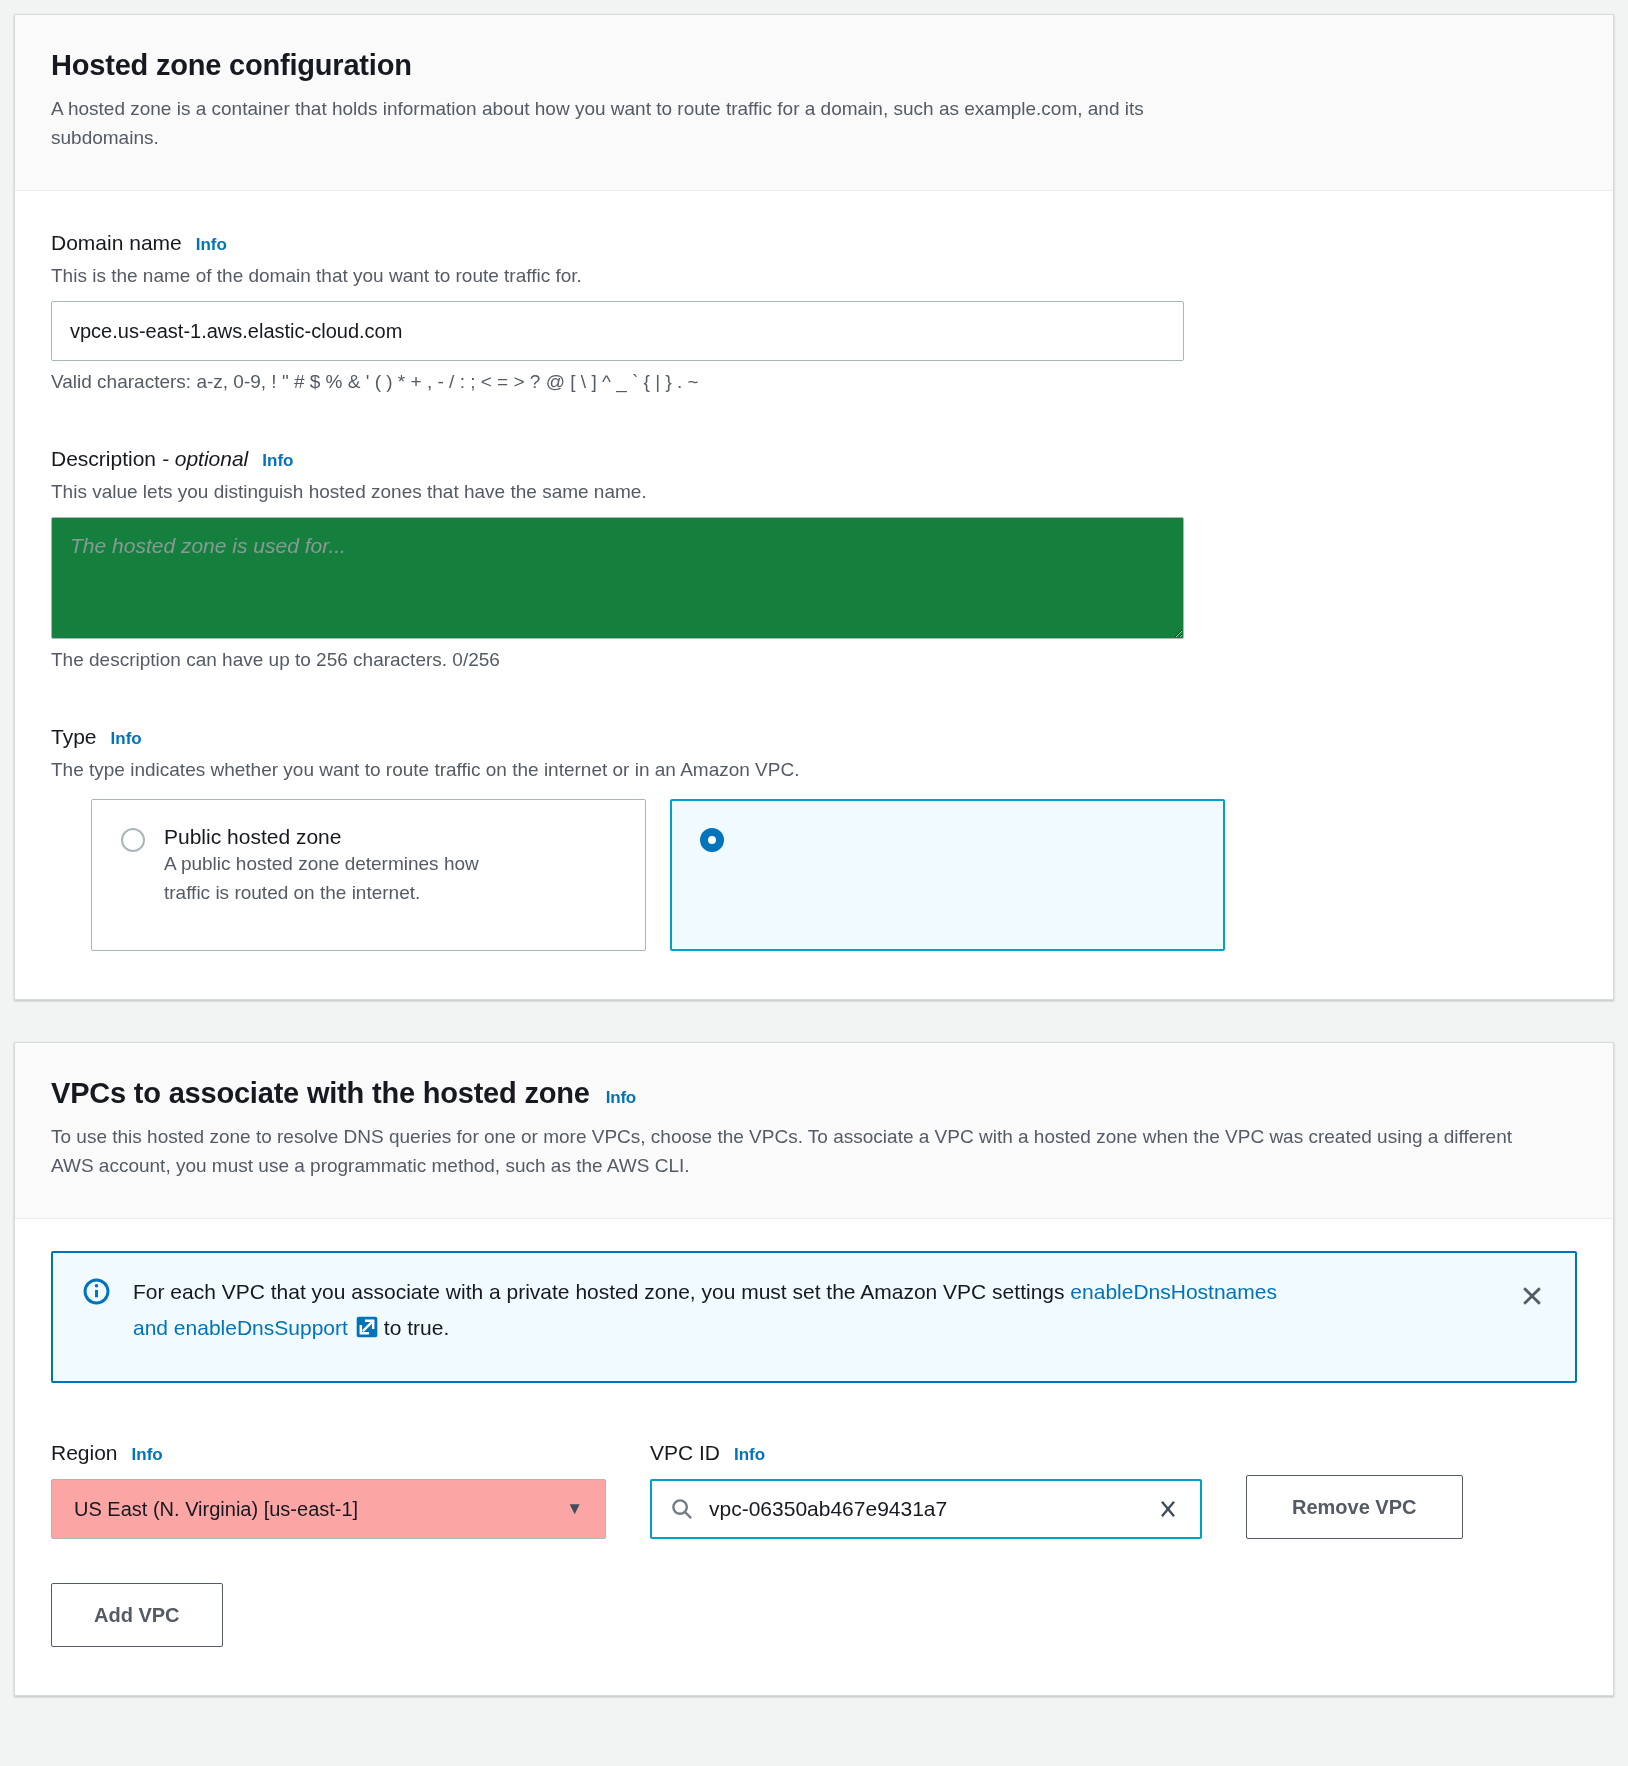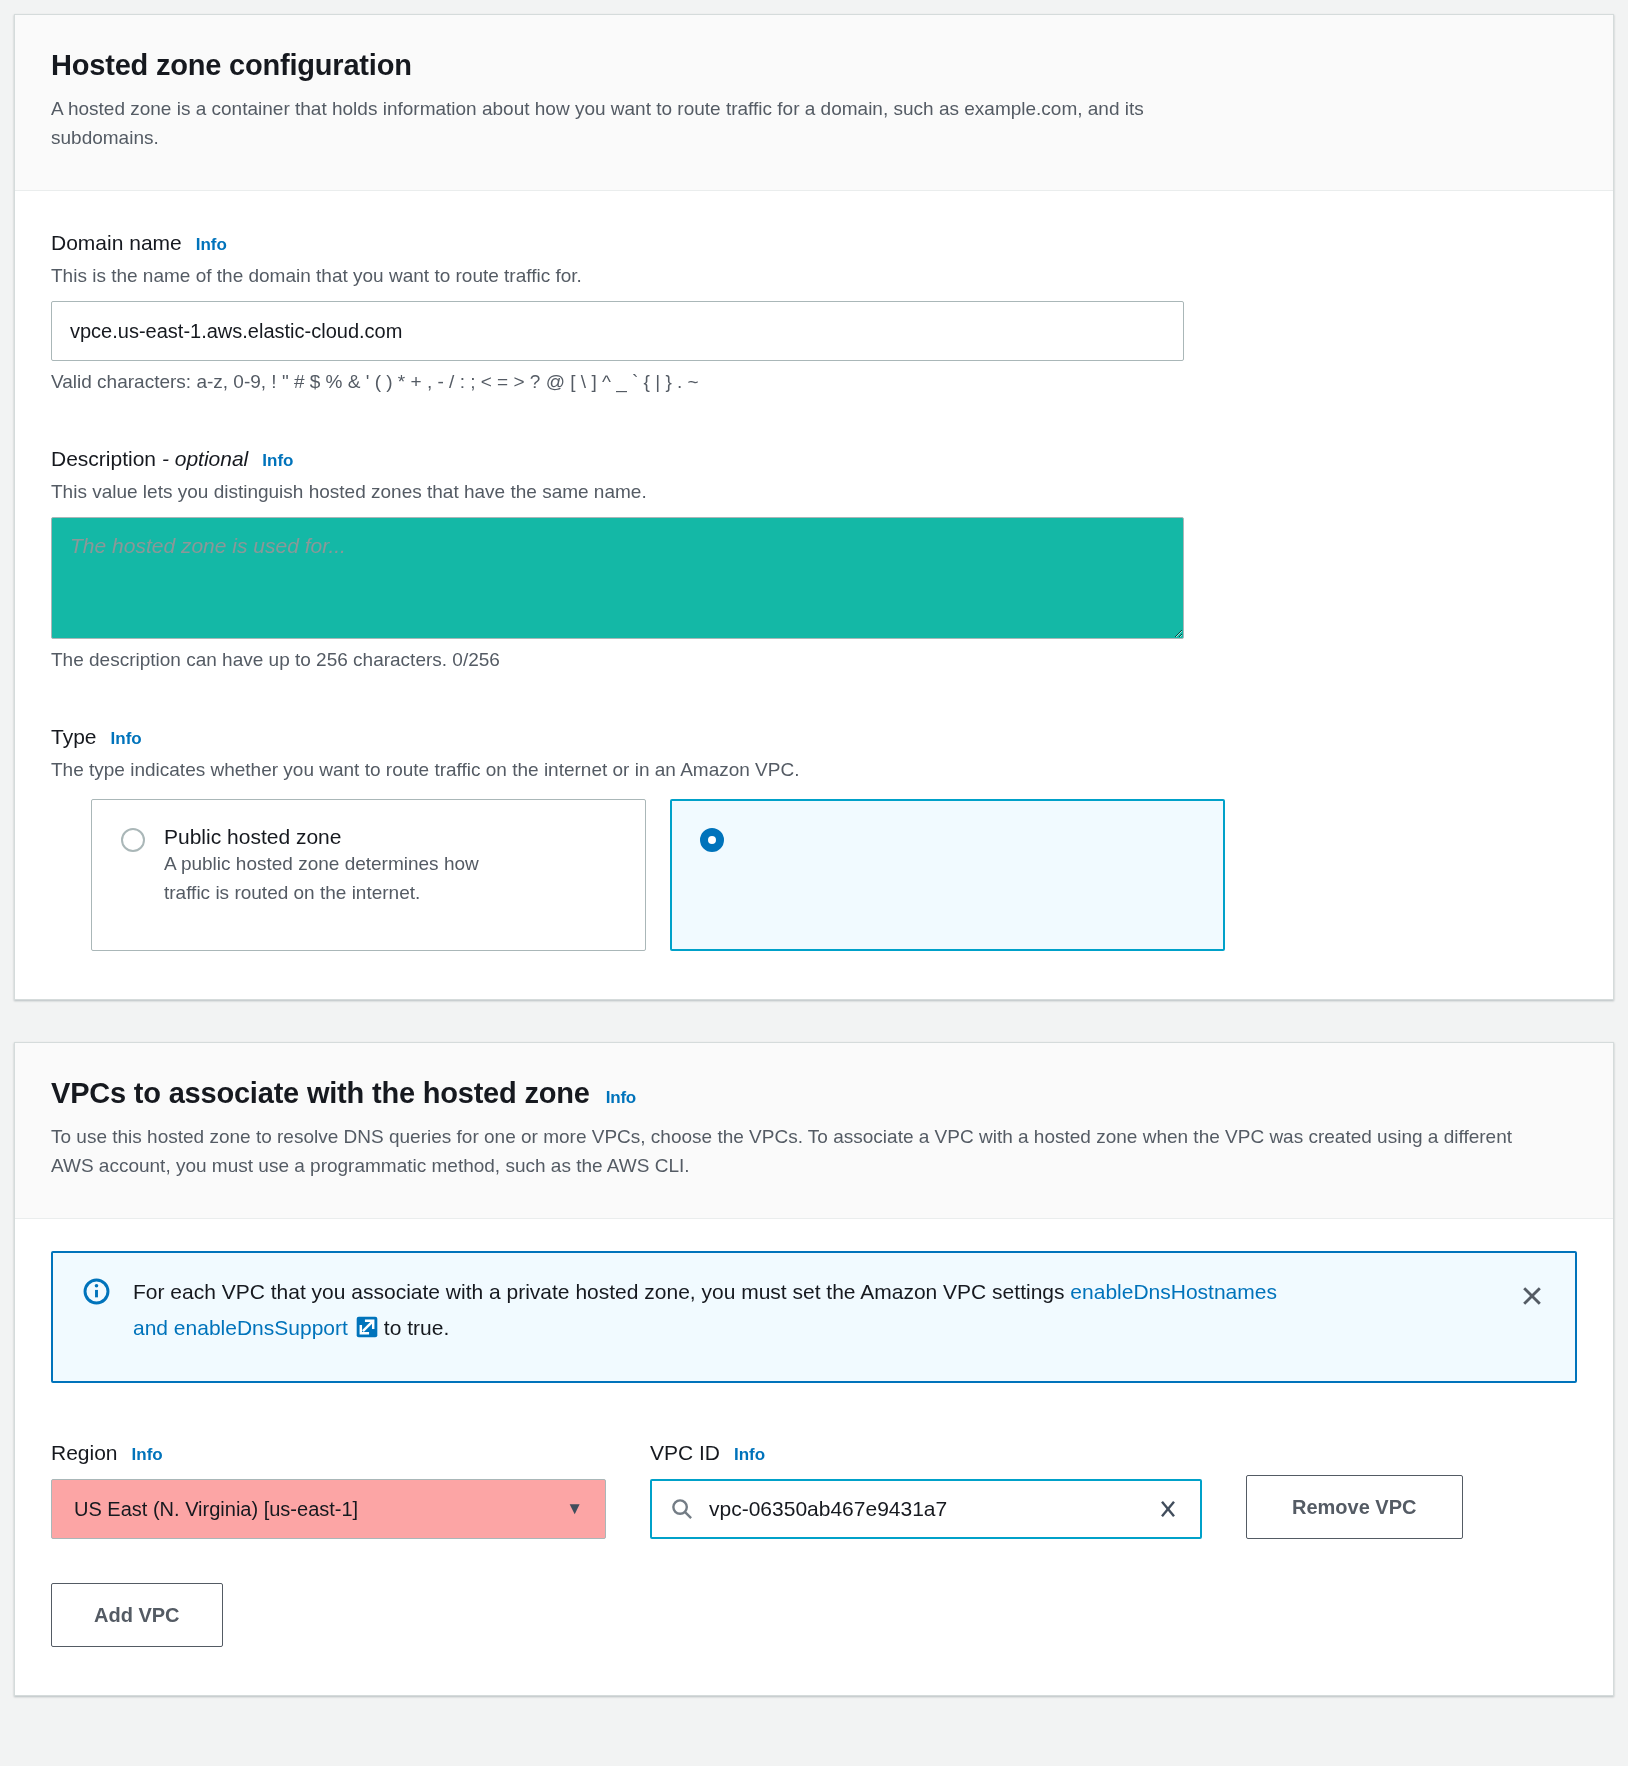--- a/index.html
+++ b/index.html
@@ -53,21 +53,21 @@
     font-family:"Liberation Sans", sans-serif;
     font-size:20px; color:#16191f; background:#fff;
     outline:none; display:block;
   }
   .textarea-input {
     margin-top:12px;
     width:1133px; height:122px;
     border:1px solid #aab7b8; border-radius:2px;
     padding:16px 18px;
     font-family:"Liberation Sans", sans-serif;
-    font-size:21px; color:#16191f; background:#14b8a6;
+    font-size:21px; color:#16191f; background:#15803d;
     outline:none; display:block; resize:both;
   }
   .textarea-input::placeholder { color:#8b9898; font-style:italic; }
 
   .radio-cards { display:flex; gap:24px; margin-top:16px;padding-left:40px; }
   .radio-card {
     width:555px; min-height:152px;
     border:1px solid #aab7b8; border-radius:2px;
     background:#fff;
     padding:25px 24px 24px 29px;

